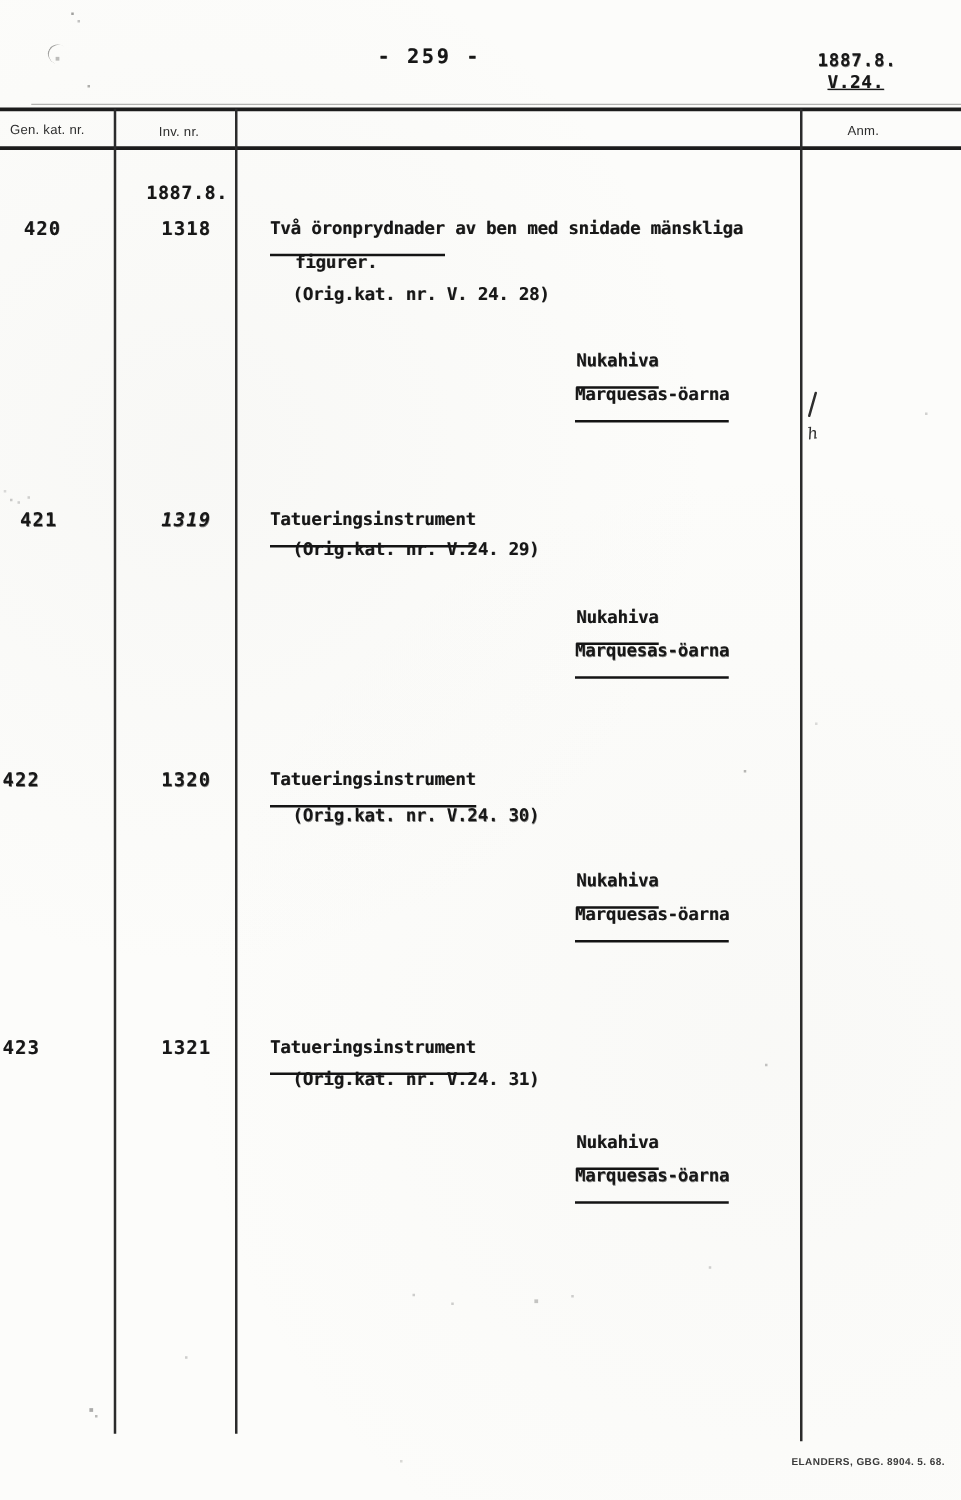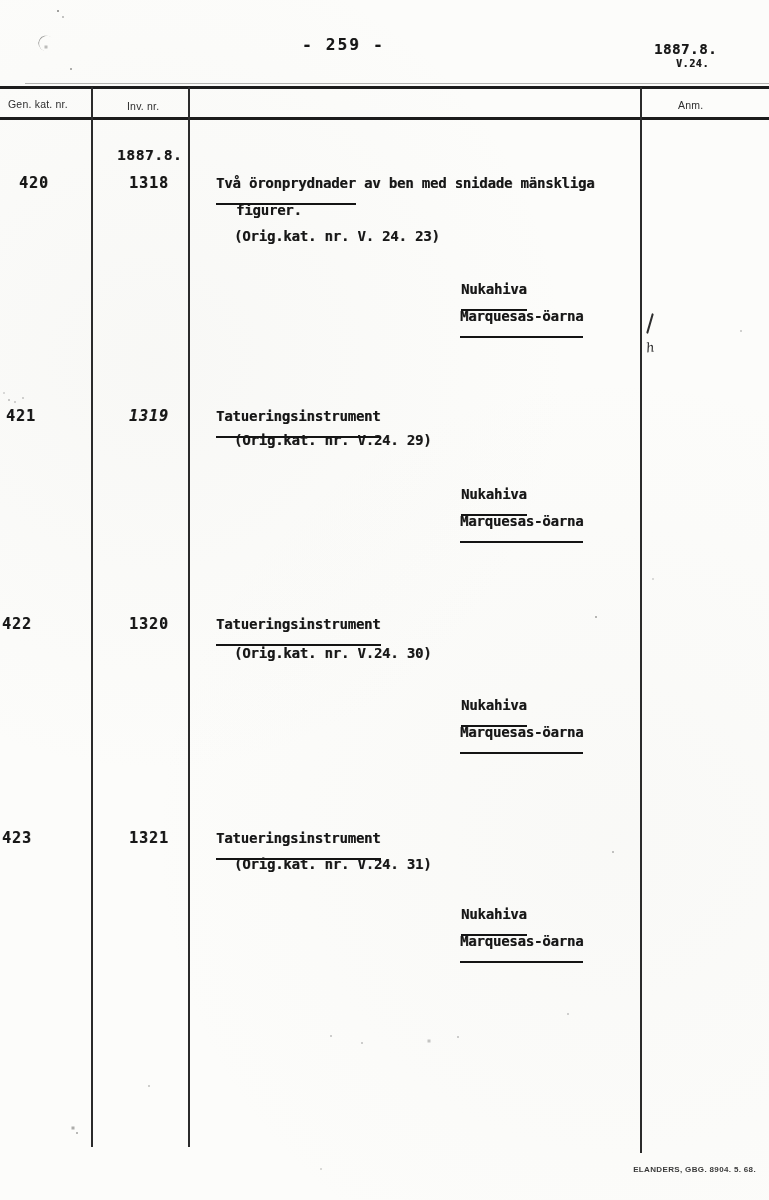--- a/index.html
+++ b/index.html
@@ -78,51 +78,51 @@
 
 <div class="page">
 
   <div class="specks"></div>
   <div class="pencil-curve"></div>
 
   <div class="tw" style="left:302px; top:35px; font-size:16px; letter-spacing:2.2px;">- 259 -</div>
 
   <div>
     <div class="tw" style="left:654px; top:41px; font-size:14px; letter-spacing:0.6px;">1887.8.</div>
-    <div class="tw" style="left:676px; top:58px; font-size:10px; letter-spacing:0.6px;">V.24.</div>
+    <div class="tw" style="left:662px; top:58px; font-size:14px; letter-spacing:0.6px;text-decoration:underline;">V.24.</div>
   </div>
 
   <div class="ghost-line" style="left:25px; right:0; top:83px;"></div>
   <div class="hline" style="top:86px; height:2.5px;"></div>
   <div class="hline" style="top:117px; height:3px;"></div>
   <div class="vline" style="left:91px; top:87px; height:1060px;"></div>
   <div class="vline" style="left:188px; top:87px; height:1060px;"></div>
   <div class="vline" style="left:640px; top:87px; height:1066px;"></div>
 
   <div class="form-label" style="left:8px; top:98px;">Gen. kat. nr.</div>
   <div class="form-label" style="left:127px; top:100px;">Inv. nr.</div>
   <div class="form-label" style="left:678px; top:99px;">Anm.</div>
 
   <div class="tw" style="left:117px; top:147px; font-size:14.5px; letter-spacing:0.6px;">1887.8.</div>
 
   <div>
     <div class="tw tw-num" style="left:19px; top:174px;">420</div>
     <div class="tw tw-num" style="left:129px; top:174px;">1318</div>
     <div class="tw" style="left:216px; top:175px;"><span class="u">Två öronprydnader</span><span> av ben med snidade mänskliga</span></div>
     <div class="tw" style="left:236px; top:202px;">figurer.</div>
-    <div class="tw" style="left:234px; top:228px;">(Orig.kat. nr. V. 24. 23)</div>
+    <div class="tw" style="left:234px; top:228px;">(Orig.kat. nr. V. 24. 28)</div>
     <div class="tw" style="left:461px; top:281px;"><span class="u">Nukahiva</span></div>
     <div class="tw" style="left:460px; top:308px;"><span class="u">Marquesas-öarna</span></div>
   </div>
 
   <div class="ink-slash"></div>
   <div class="ink-squiggle">h</div>
 
   <div>
-    <div class="tw tw-num" style="left:6px; top:407px;">421</div>
+    <div class="tw tw-num" style="left:16px; top:407px;">421</div>
     <div class="tw tw-num" style="left:129px; top:407px;font-style:italic;">1319</div>
     <div class="tw" style="left:216px; top:408px;"><span class="u">Tatueringsinstrument</span></div>
     <div class="tw" style="left:234px; top:432px;">(Orig.kat. nr. V.24. 29)</div>
     <div class="tw" style="left:461px; top:486px;"><span class="u">Nukahiva</span></div>
     <div class="tw" style="left:460px; top:513px;"><span class="u">Marquesas-öarna</span></div>
   </div>
 
   <div>
     <div class="tw tw-num" style="left:2px; top:615px;text-align:right;">422</div>
     <div class="tw tw-num" style="left:129px; top:615px;">1320</div>

